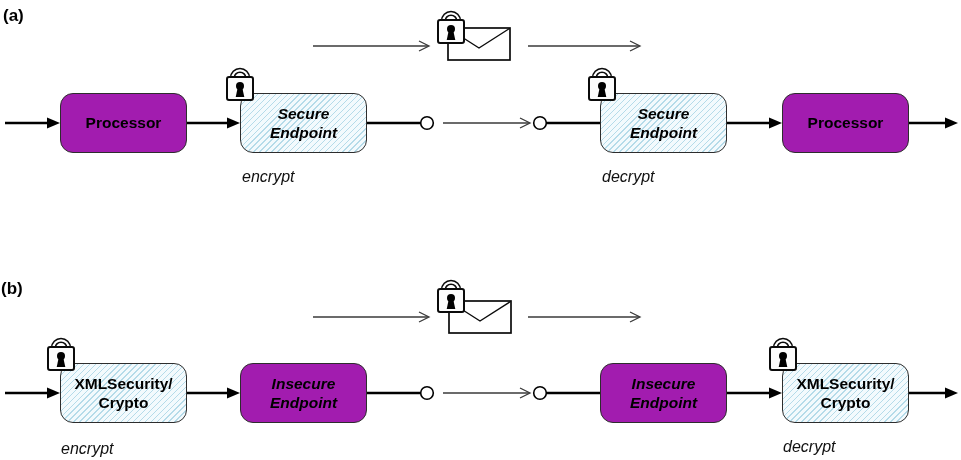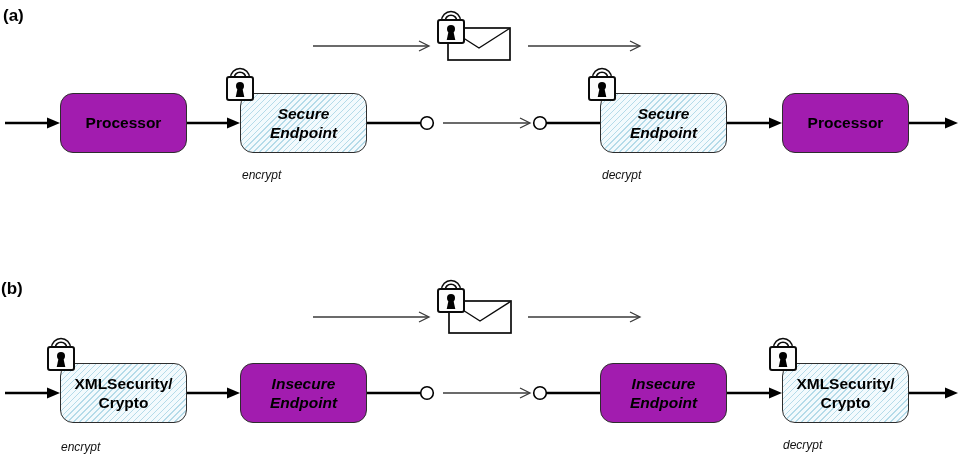--- a/index.html
+++ b/index.html
@@ -34,21 +34,21 @@
   }
   .hatched::before{
     content:"";position:absolute;left:0;top:0;right:0;bottom:0;
     transform:translate(5px,4px);border-radius:13px;z-index:-1;
     background-color:#f3fafd;
     background-image:repeating-linear-gradient(135deg,
       rgba(0,0,0,0) 0px, rgba(0,0,0,0) 3.2px,
       #b5dbe9 3.2px, #b5dbe9 4.2px);
   }
 
-  .op-label{position:absolute;font-size:12px;font-style:italic;color:#111;}
+  .op-label{position:absolute;font-size:16px;font-style:italic;color:#111;}
 
   .icon{position:absolute;line-height:0;}
   .shackle{fill:none;stroke:#0b0b0b;stroke-width:1.6;}
   .lock-body{fill:#fcfcfc;stroke:#0b0b0b;stroke-width:2;}
   .keyhole{fill:#000;stroke:none;}
   .env-rect{fill:#ffffff;stroke:#0b0b0b;stroke-width:1.7;}
   .env-flap{fill:none;stroke:#0b0b0b;stroke-width:1.4;}
 </style>
 </head>
 <body>

